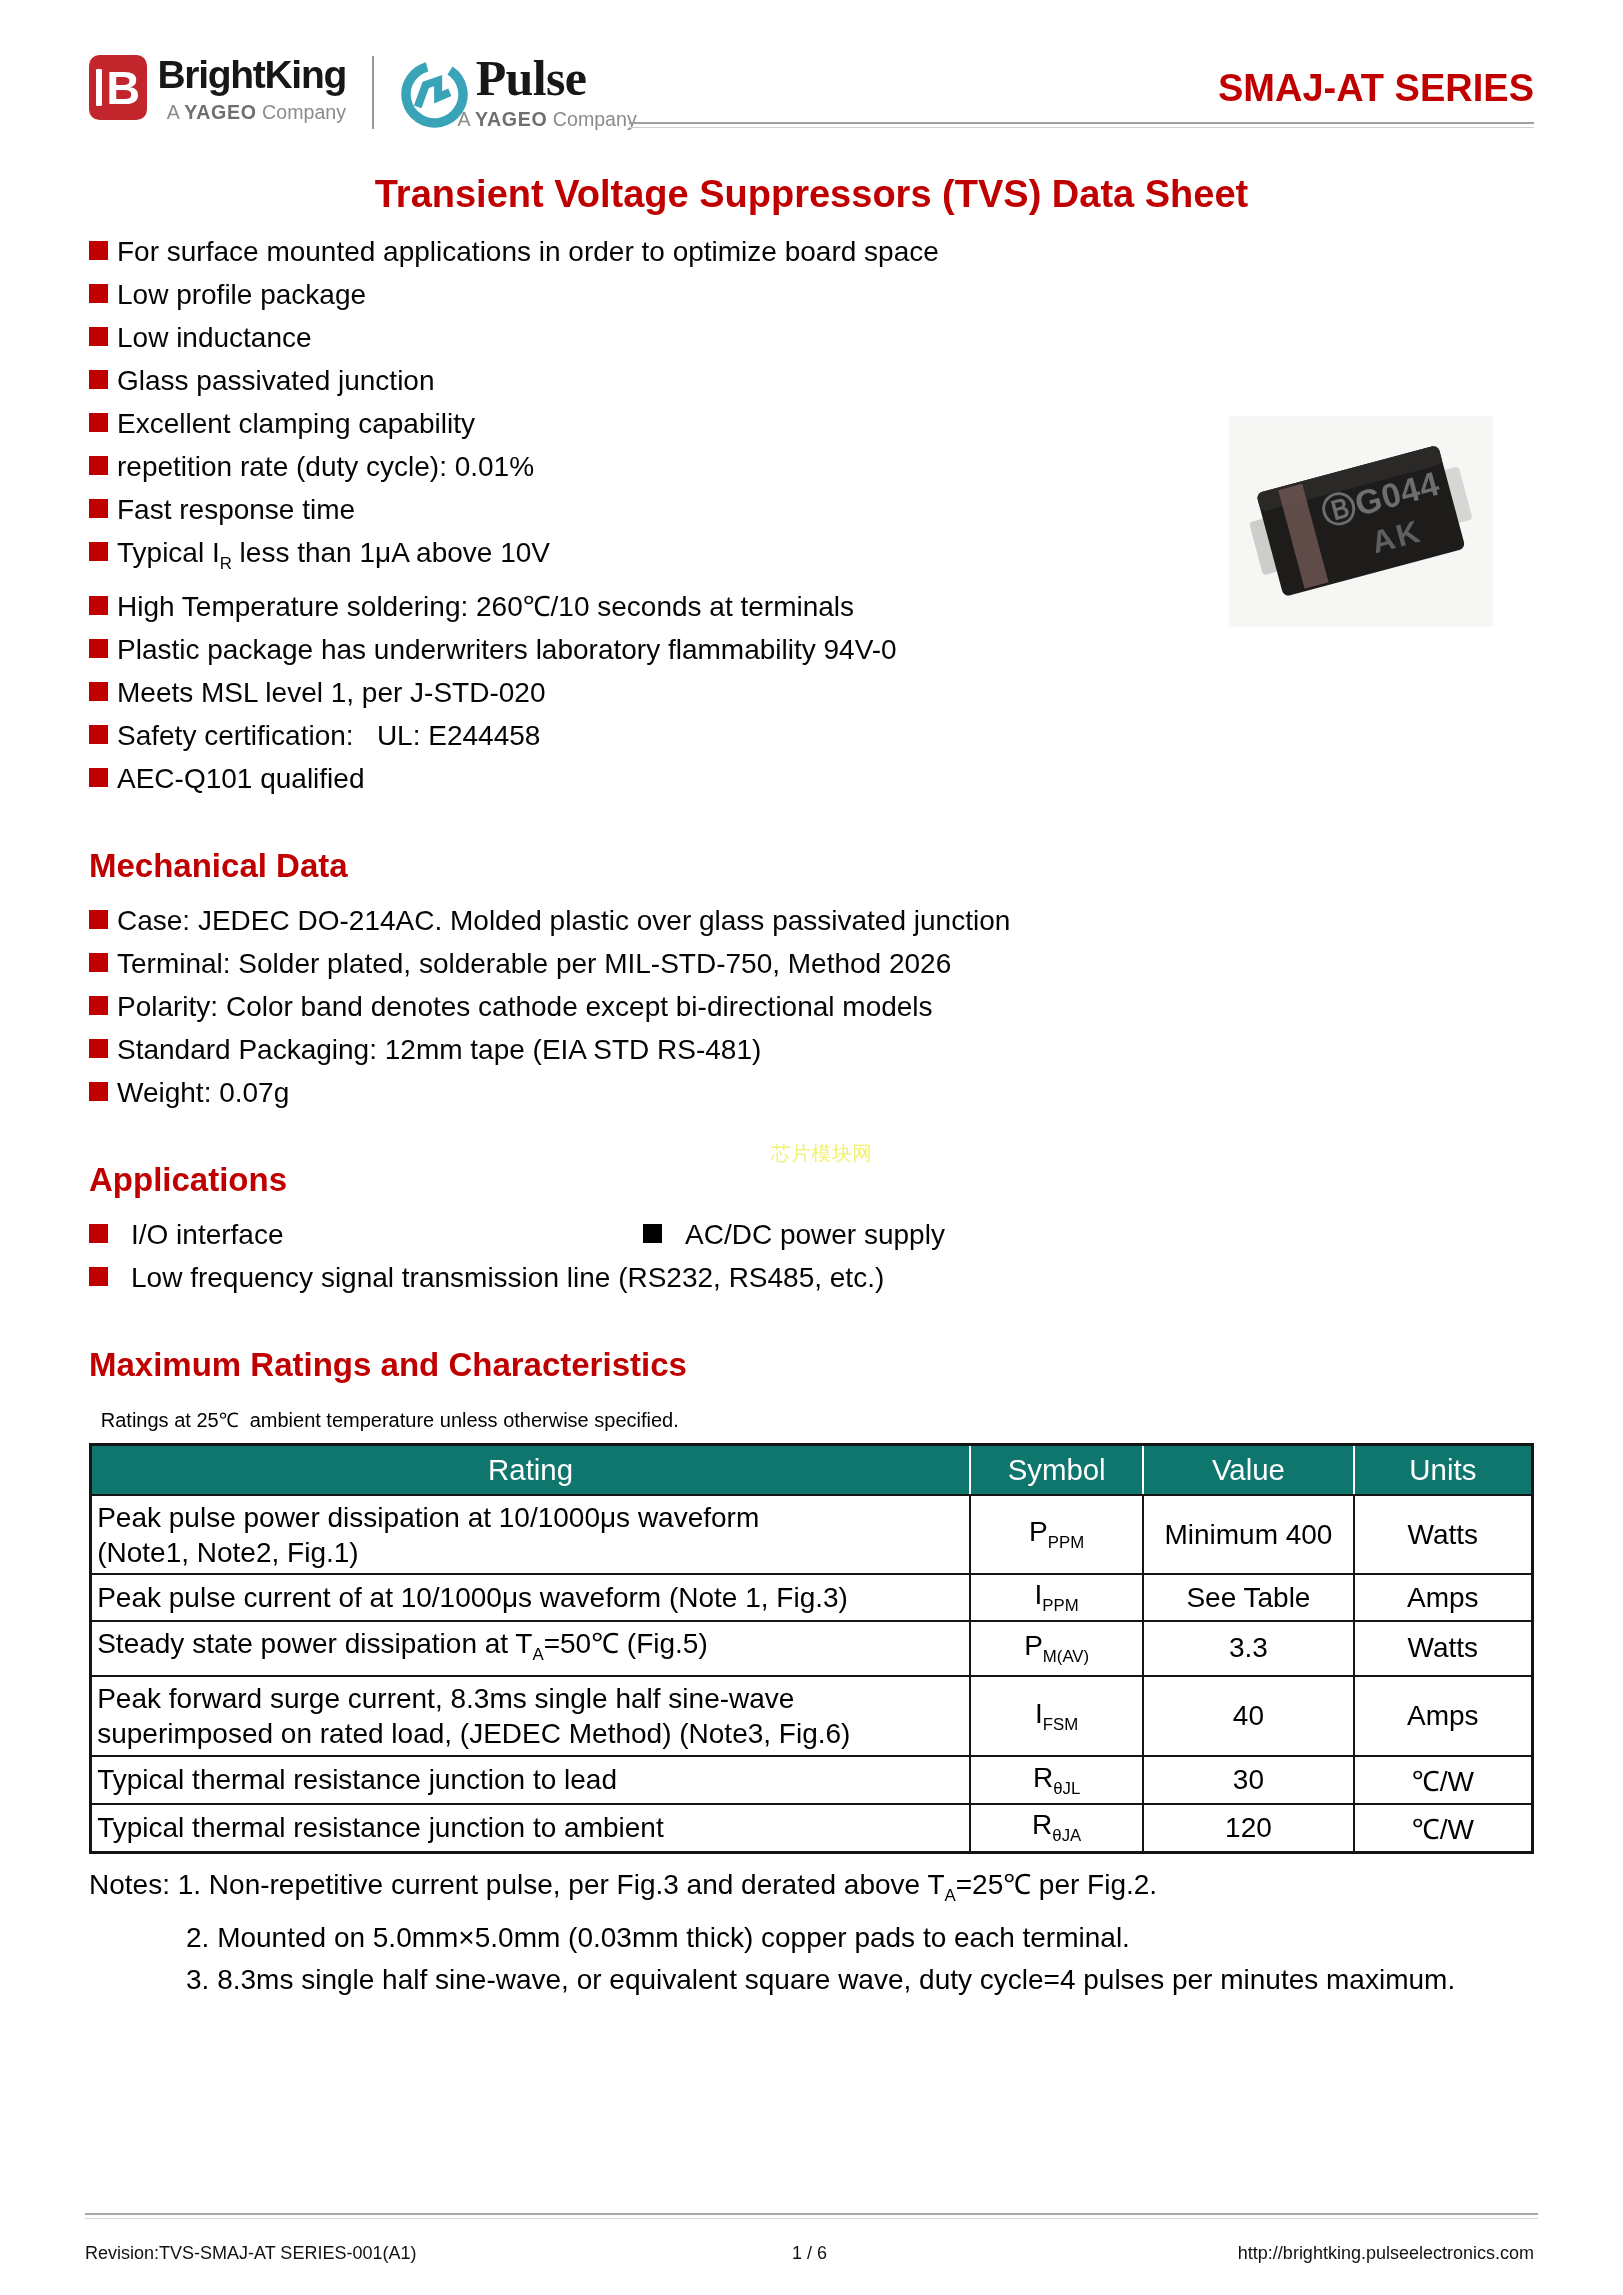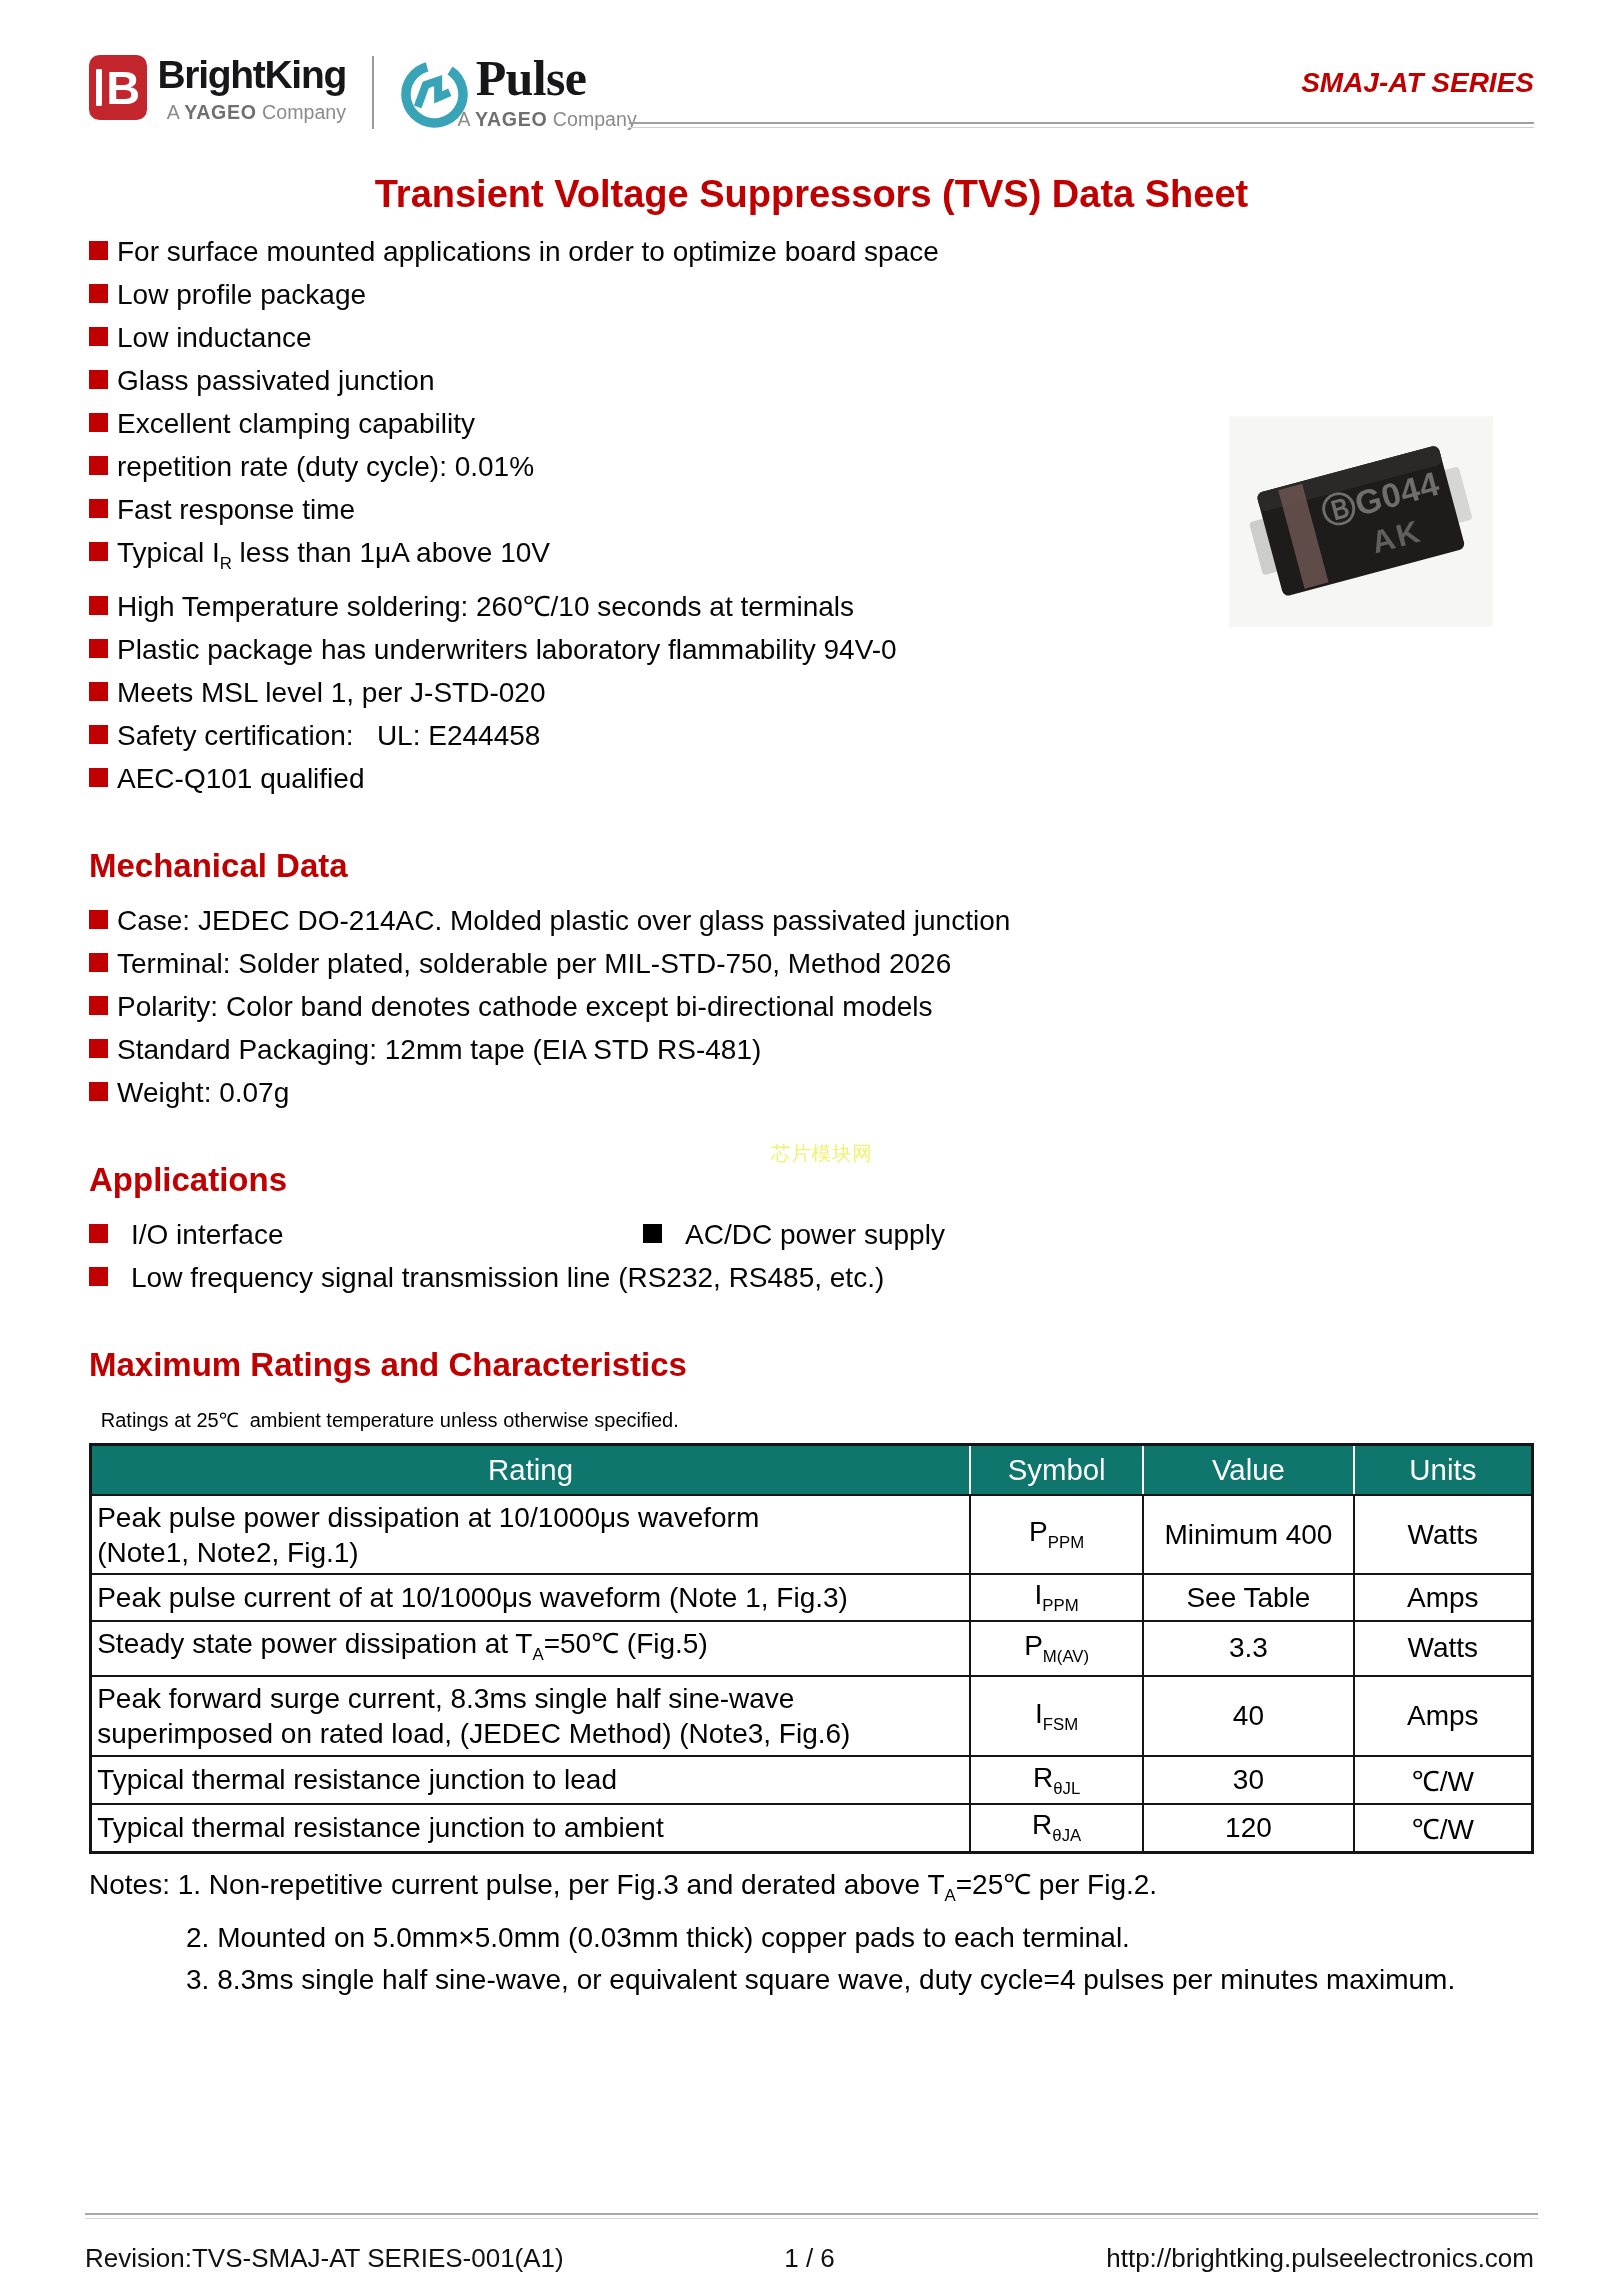--- a/index.html
+++ b/index.html
@@ -17,21 +17,21 @@
   .tag{font-size:19.6px;color:#8b8b8b;margin-top:5.2px;}
   .tag b{color:#6f6f6f;letter-spacing:0.7px;}
   .bk-text .tag{text-align:right;}
   .v-div{width:2px;height:73px;background:#9a9a9a;margin:1.3px 23.6px 0 26px;flex:0 0 auto;}
   .pulse{display:flex;align-items:flex-start;justify-content:flex-end;}
   .pulse-icon{width:73px;height:73px;flex:0 0 auto;}
   .pulse-text{margin-left:5.2px;}
   .pulse-name{font-family:"Liberation Serif",serif;font-size:50px;font-weight:bold;
               color:#17171a;line-height:0.95;letter-spacing:-0.7px;}
   .pulse-text .tag{margin-left:-18.3px;}
-  .series{margin-left:auto;padding-top:11.8px;font-size:28px;font-weight:bold;color:#c00000;font-style:italic;}
+  .series{margin-left:auto;padding-top:11.8px;font-size:38px;font-weight:bold;color:#c00000;}
   .hdr-rule{position:absolute;left:629px;right:89px;top:122px;height:3.3px;
             border-top:2.6px solid #a0a0a0;border-bottom:1.3px solid #cfcfcf;}
 
   
   .content{padding:0 89px;}
   .title{margin:42px 0 0 0;text-align:center;font-size:38px;font-weight:bold;color:#c00000;}
   .sec-h{margin:47px 0 0 0;font-size:33px;font-weight:bold;color:#c00000;}
   .blist{margin:14.4px 0 0 0;padding:0;list-style:none;font-size:28px;line-height:43px;color:#050505;}
   .blist li{position:relative;padding-left:28px;}
   .t{white-space:pre-wrap;}
@@ -57,21 +57,21 @@
   .notes .indent{padding-left:97px;}
 
   
   .chip{position:absolute;left:1229px;top:416px;width:264px;height:211px;}
   .watermark{position:absolute;left:771px;top:1140px;font-size:19.6px;color:#e8e816;
              opacity:.6;letter-spacing:0.7px;}
 
   
   .f-rule{position:absolute;left:85px;right:85px;top:2213px;height:2.6px;
           border-top:2.6px solid #a8a8a8;border-bottom:1.3px solid #d5d5d5;}
-  .footer{position:absolute;left:85px;right:89px;top:2243px;display:flex;font-size:26px;color:#111;}
+  .footer{position:absolute;left:85px;right:89px;top:2243px;display:flex;font-size:18px;color:#111;}
   .footer .fl{flex:1;}
   .footer .fc{flex:1;text-align:center;}
   .footer .fr{flex:1;text-align:right;}
 </style>
 </head>
 <body>
 
 <div class="page">
 
   <div class="hdr">

